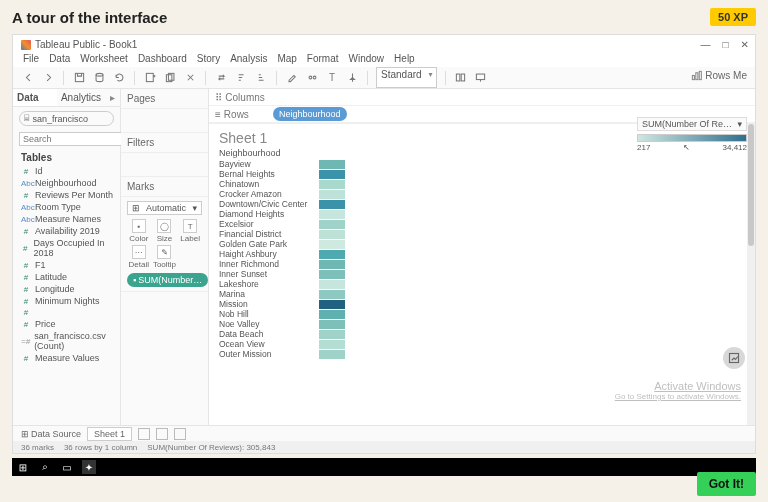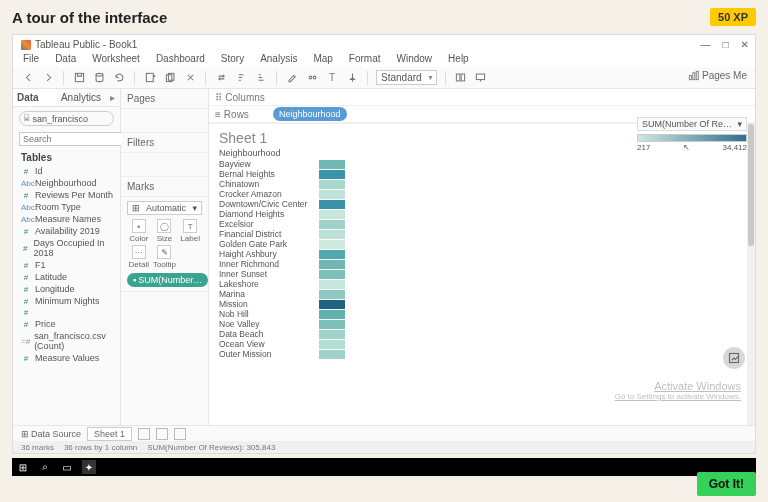--- a/index.html
+++ b/index.html
@@ -5,27 +5,27 @@
 * { margin: 0; padding: 0; box-sizing: border-box; font-family: -apple-system, "Segoe UI", Arial, sans-serif; }
 body { background: #f5f1e8; width: 768px; height: 502px; overflow: hidden; position: relative; }
 .lesson-header { display: flex; justify-content: space-between; align-items: center; padding: 8px 12px; }
 .lesson-title { font-size: 15px; font-weight: 700; color: #222; }
 .xp-badge { background: #ffcb00; color: #333; font-weight: 700; font-size: 11px; padding: 3px 8px; border-radius: 2px; }
 .app-window { background: #fff; border: 1px solid #ddd; margin: 0 12px; height: 420px; position: relative; overflow: hidden; font-size: 10px; color: #555; }
 .win-controls { position: absolute; top: 4px; right: 6px; display: flex; gap: 12px; color: #666; }
 .win-controls span { cursor: default; }
 .title-bar { padding: 4px 8px 0; display: flex; align-items: center; gap: 4px; }
 .tb-logo { width: 10px; height: 10px; background: linear-gradient(45deg,#4e79a7,#f28e2b,#e15759); border-radius: 1px; }
-.menu-bar { display: flex; gap: 16px; padding: 3px 10px; font-size: 10px; color: #555; }
+.menu-bar { display: flex; gap: 10px; padding: 3px 10px; font-size: 10px; color: #555; }
 .menu-bar span { cursor: default; }
 .toolbar { display: flex; align-items: center; gap: 6px; padding: 3px 8px; border-bottom: 1px solid #e5e5e5; background: #fafafa; height: 22px; }
 .tool-ico { width: 14px; height: 14px; display: inline-flex; align-items: center; justify-content: center; color: #777; }
 .tool-ico svg { width: 11px; height: 11px; stroke: currentColor; fill: none; stroke-width: 1.5; }
 .tool-sep { width: 1px; height: 14px; background: #ddd; margin: 0 2px; }
-.tool-select { font-size: 10px; border: 1px solid #ccc; background: #fff; padding: 0 14px 0 4px; height: 15px; line-height: 13px; position: relative; }
+.tool-select { font-size: 10px; border: 1px solid #ccc; background: #fff; padding: 0 14px 0 4px; height: 21px; line-height: 13px; position: relative; }
 .tool-select::after { content: "▾"; position: absolute; right: 3px; font-size: 8px; color: #888; }
 .show-me { position: absolute; right: 8px; top: 3px; display: flex; align-items: center; gap: 3px; font-size: 10px; color: #666; }
 .main { display: flex; height: calc(100% - 78px); }
 .side { width: 108px; border-right: 1px solid #e5e5e5; background: #fafafa; display: flex; flex-direction: column; }
 .side-tabs { display: flex; border-bottom: 1px solid #e5e5e5; font-size: 10px; }
 .side-tab { flex: 1; padding: 3px 4px; text-align: left; }
 .side-tab.active { background: #fff; font-weight: 600; }
 .side-tab-x { padding: 3px 5px; color: #888; cursor: default; }
 .ds-pill { margin: 4px 6px; padding: 1px 4px; border: 1px solid #ccc; border-radius: 8px; font-size: 9px; color: #555; display: flex; align-items: center; gap: 3px; }
 .search-row { display: flex; align-items: flex-start; padding: 2px 6px; }
@@ -206,21 +206,21 @@
           <rect x="2" y="3" width="12" height="8"></rect>
           <path d="M8 11v3"></path>
         </svg>
       </span>
     <div class="show-me">
       <svg width="11" height="11" viewBox="0 0 16 16" fill="none" stroke="#888" stroke-width="1.5">
           <rect x="2" y="8" width="3" height="6"></rect>
           <rect x="7" y="4" width="3" height="10"></rect>
           <rect x="12" y="2" width="3" height="12"></rect>
         </svg>
-      <span>Pages Me</span>
+      <span>Rows Me</span>
     </div>
   </div>
 
   <div class="main">
     <div class="side">
       <div class="side-tabs">
         <div class="side-tab active">Data</div>
         <div class="side-tab">Analytics</div>
         <div class="side-tab-x">▸</div>
       </div>

